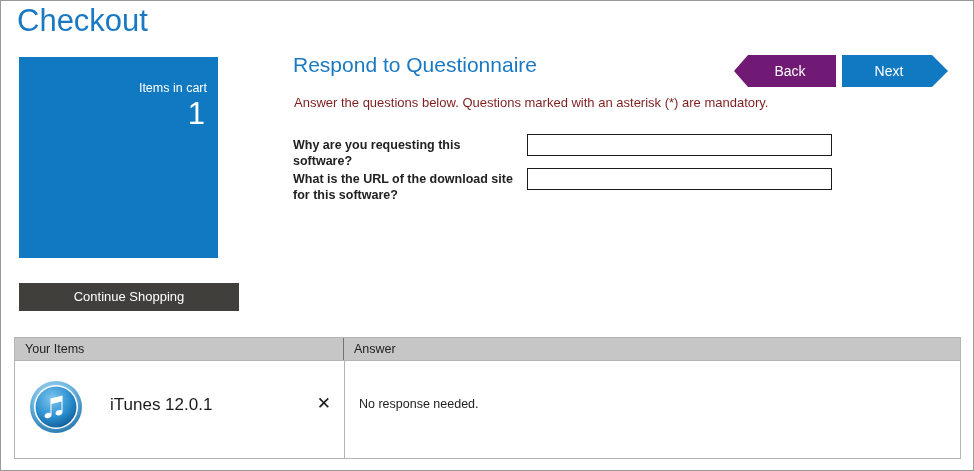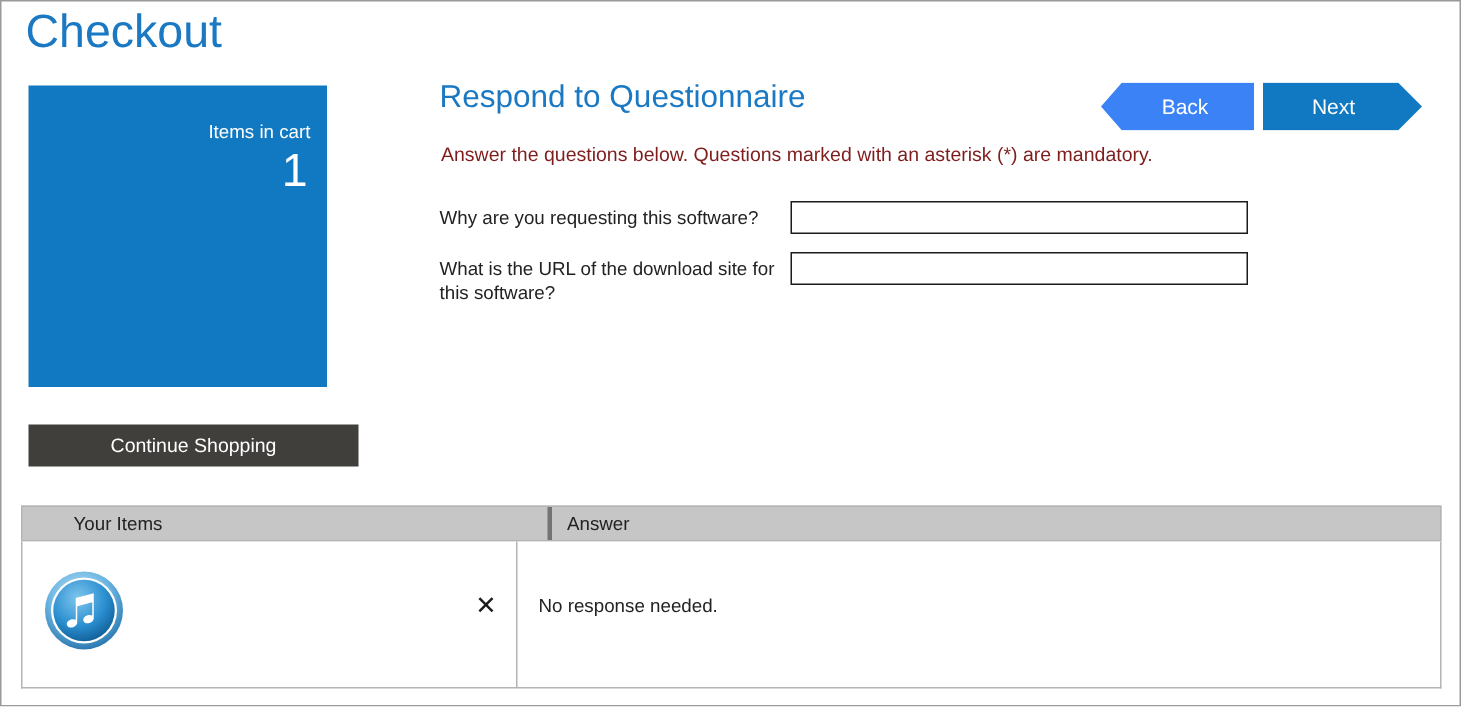--- a/index.html
+++ b/index.html
@@ -105,21 +105,21 @@
     padding: 0;
     cursor: pointer;
     display: flex;
     align-items: center;
     justify-content: center;
   }
   .back-btn {
     left: 733px;
     top: 54px;
     width: 102px;
-    background: #3b82f6;
+    background: #701a75;
     clip-path: polygon(14px 0, 100% 0, 100% 100%, 14px 100%, 0 50%);
     padding-left: 10px;
     box-sizing: border-box;
   }
   .next-btn {
     left: 841px;
     top: 54px;
     width: 106px;
     background: #1079c2;
     clip-path: polygon(0 0, calc(100% - 16px) 0, 100% 50%, calc(100% - 16px) 100%, 0 100%);
@@ -136,20 +136,21 @@
   .q1 { top: 133px; }
   .q2 { top: 167px; }
   .q-label {
     position: absolute;
     left: 0;
     top: 3px;
     width: 228px;
     font-size: 12.5px;
     color: #222222;
     line-height: 16px;
+    font-weight: bold;
   }
   .q-input {
     position: absolute;
     left: 234px;
     top: 0;
     width: 305px;
     height: 22px;
     border: 1px solid #1b1b1b;
     background: #ffffff;
     font-size: 13px;
@@ -175,21 +176,21 @@
     border: 1px solid #b4b4b4;
     box-sizing: border-box;
   }
   .th {
     font-size: 12.5px;
     color: #222222;
     line-height: 22px;
     padding-left: 10px;
     box-sizing: border-box;
   }
-  .th-items { width: 329px; border-right: 3px solid #737373; margin-left: 24px; }
+  .th-items { width: 329px; border-right: 1px solid #737373; }
   .th-action { flex: 1; }
   .table-body {
     display: flex;
     height: 98px;
     border: 1px solid #b4b4b4;
     border-top: none;
     box-sizing: border-box;
     background: #ffffff;
   }
   .td-items {
@@ -288,20 +289,21 @@
                 <stop offset="60%" stop-color="#2b8fd0"></stop>
                 <stop offset="100%" stop-color="#0f5d96"></stop>
               </radialGradient>
             </defs>
             <circle cx="27" cy="27" r="26" fill="url(#ring)"></circle>
             <circle cx="27" cy="27" r="22" fill="#ffffff"></circle>
             <circle cx="27" cy="27" r="20.5" fill="url(#disc)"></circle>
             <path d="M33.5 15.5 L21.5 18.6 L21.5 33.2 C20.6 32.7 19.4 32.6 18.3 33.0 C16.4 33.6 15.2 35.2 15.6 36.6 C16.0 38.0 17.8 38.7 19.7 38.1 C21.3 37.6 22.5 36.3 22.5 35.0 L22.5 24.1 L32.5 21.5 L32.5 30.4 C31.6 29.9 30.4 29.8 29.3 30.2 C27.4 30.8 26.2 32.4 26.6 33.8 C27.0 35.2 28.8 35.9 30.7 35.3 C32.4 34.8 33.5 33.4 33.5 32.1 Z" fill="#ffffff"></path>
           </svg>
         </span>
+        <span class="item-name">iTunes 12.0.1</span>
         <button class="remove-x">✕</button>
       </div>
       <div class="td-action">
         <span class="action-text">No response needed.</span>
       </div>
     </div>
   </div>
 
 </div>
 

